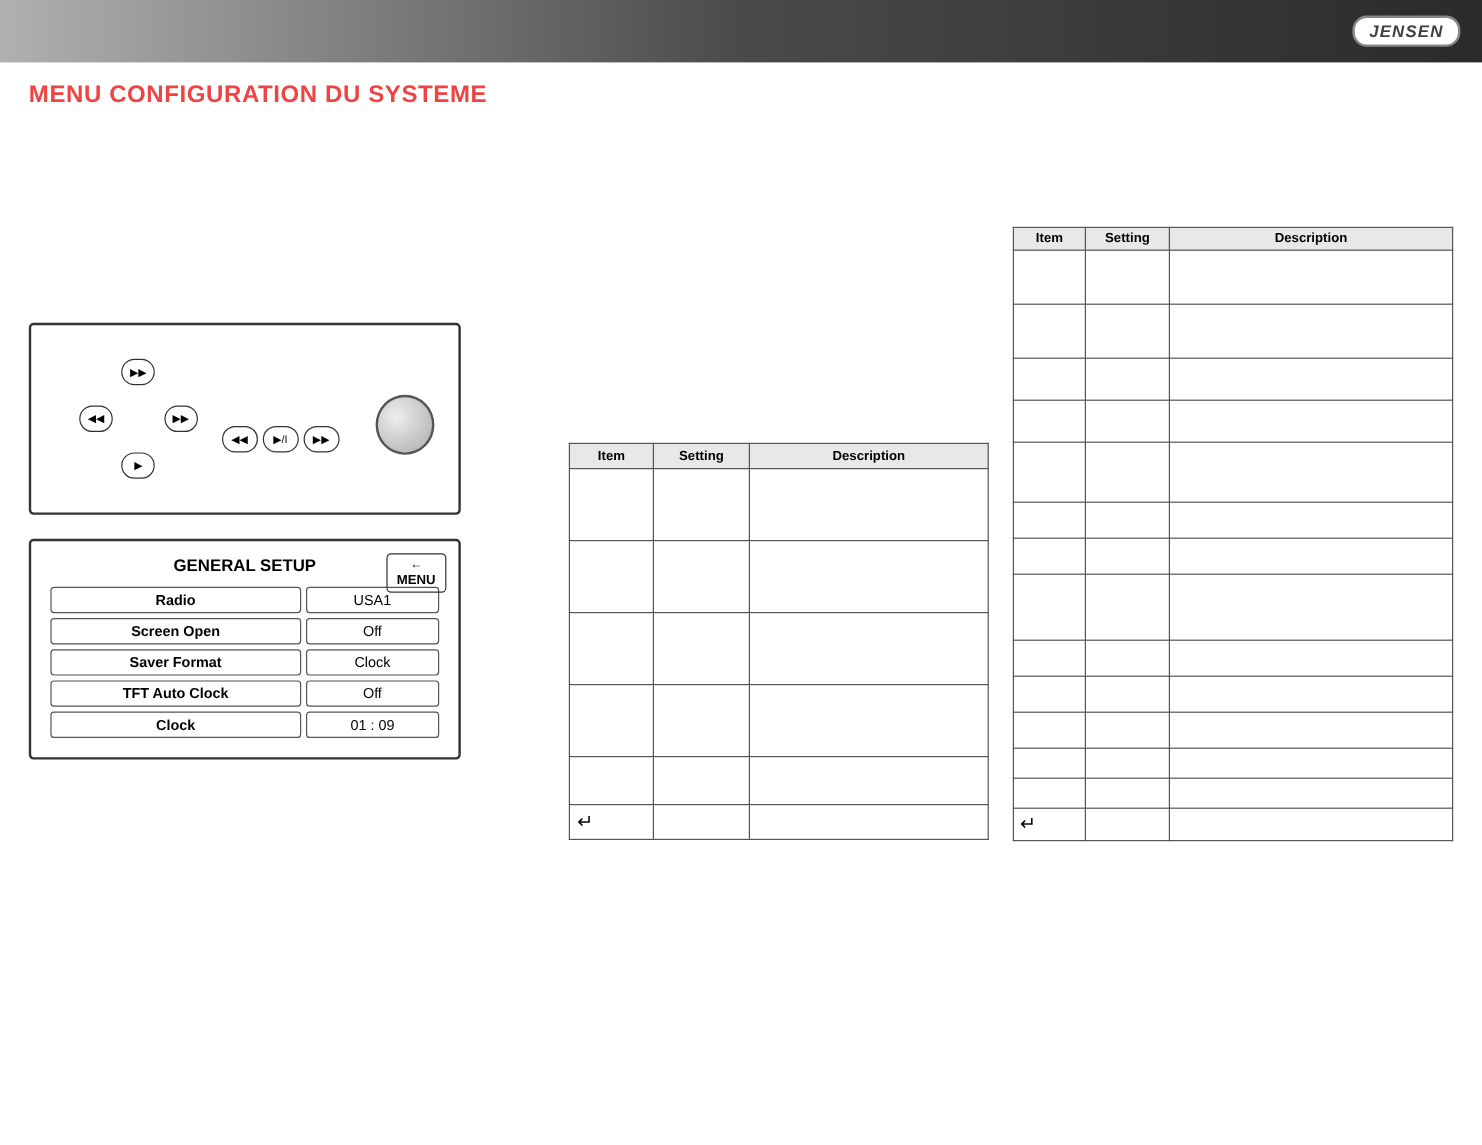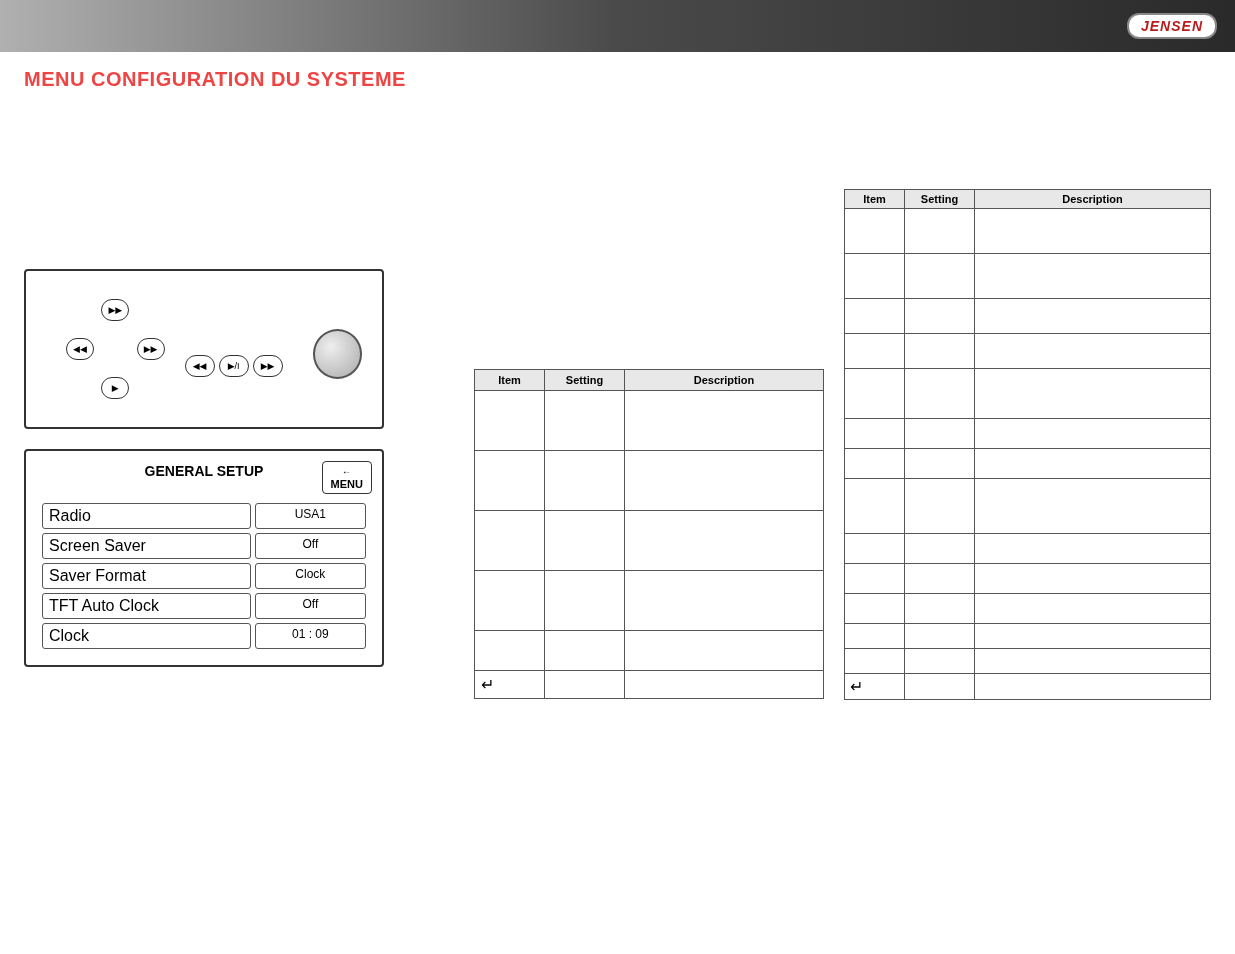--- a/index.html
+++ b/index.html
@@ -25,21 +25,21 @@
       right: 18px;
       top: 50%;
       transform: translateY(-50%);
       background: #fff;
       border: 2px solid #888;
       border-radius: 12px;
       padding: 3px 12px;
       font-weight: bold;
       font-size: 14px;
       font-style: italic;
-      color: #b91c1c;
+      color: #404040;
       letter-spacing: 1px;
     }
 
     
     .page-title {
       font-size: 20px;
       font-weight: 900;
       color: #ef4444;
       margin: 16px 0 18px 24px;
       text-transform: uppercase;
@@ -136,21 +136,21 @@
       border: 2px solid #333;
       border-radius: 4px;
       width: 360px;
       padding: 12px 16px 12px 16px;
       position: relative;
     }
     .gs-title {
       font-weight: bold;
       font-size: 14px;
       text-align: center;
-      margin-bottom: 24px;
+      margin-bottom: 10px;
     }
     .gs-back-btn {
       position: absolute;
       top: 10px;
       right: 10px;
       border: 1.5px solid #333;
       border-radius: 4px;
       padding: 2px 8px;
       font-size: 11px;
       font-weight: bold;
@@ -163,22 +163,24 @@
     }
     .gs-row {
       display: flex;
       margin-bottom: 4px;
       gap: 4px;
     }
     .gs-label {
       border: 1.5px solid #555;
       border-radius: 3px;
       flex: 2;
+      text-align: center;
       padding: 3px 6px;
-      font-size: 16px;
+      font-size: 12px;
+      font-weight: bold;
     }
     .gs-value {
       border: 1.5px solid #555;
       border-radius: 3px;
       flex: 1;
       text-align: center;
       padding: 3px 6px;
       font-size: 12px;
     }
 
@@ -269,21 +271,21 @@
         <span class="gs-back-arrow">←</span>
         <span>MENU</span>
       </div>
 
       <div id="gs-rows-container">
           <div class="gs-row">
             <div class="gs-label">Radio</div>
             <div class="gs-value">USA1</div>
           </div>
           <div class="gs-row">
-            <div class="gs-label">Screen Saver</div>
+            <div class="gs-label">Screen Open</div>
             <div class="gs-value">Off</div>
           </div>
           <div class="gs-row">
             <div class="gs-label">Saver Format</div>
             <div class="gs-value">Clock</div>
           </div>
           <div class="gs-row">
             <div class="gs-label">TFT Auto Clock</div>
             <div class="gs-value">Off</div>
           </div>

